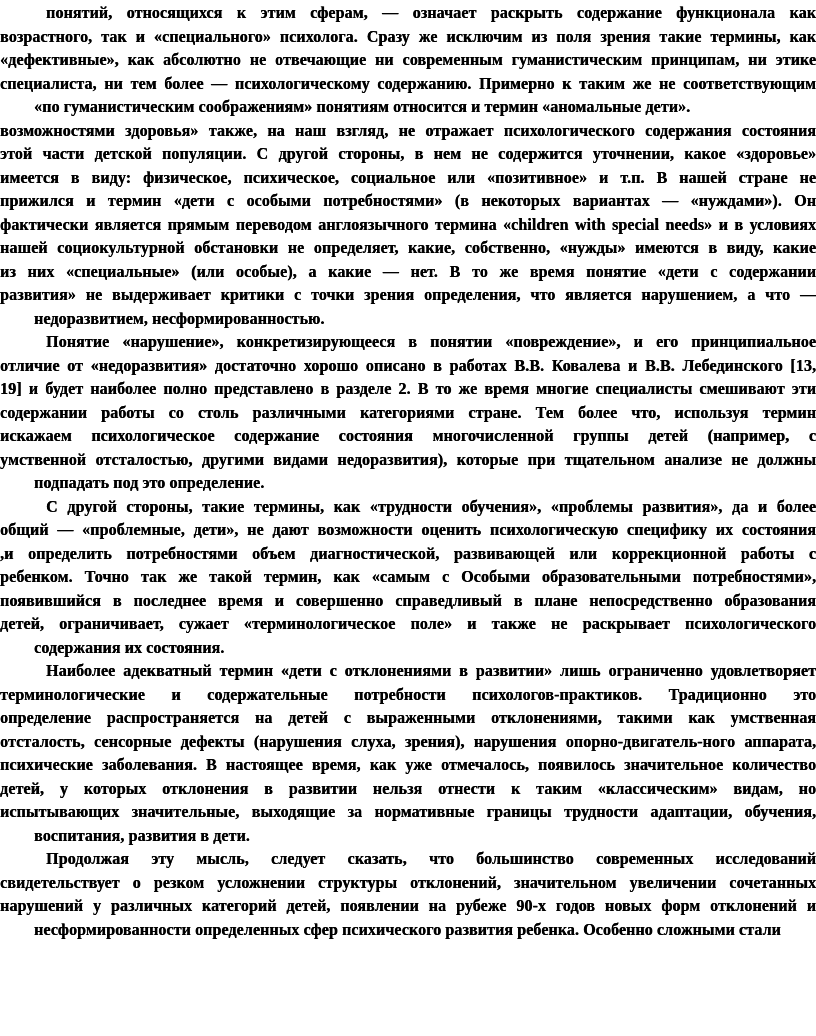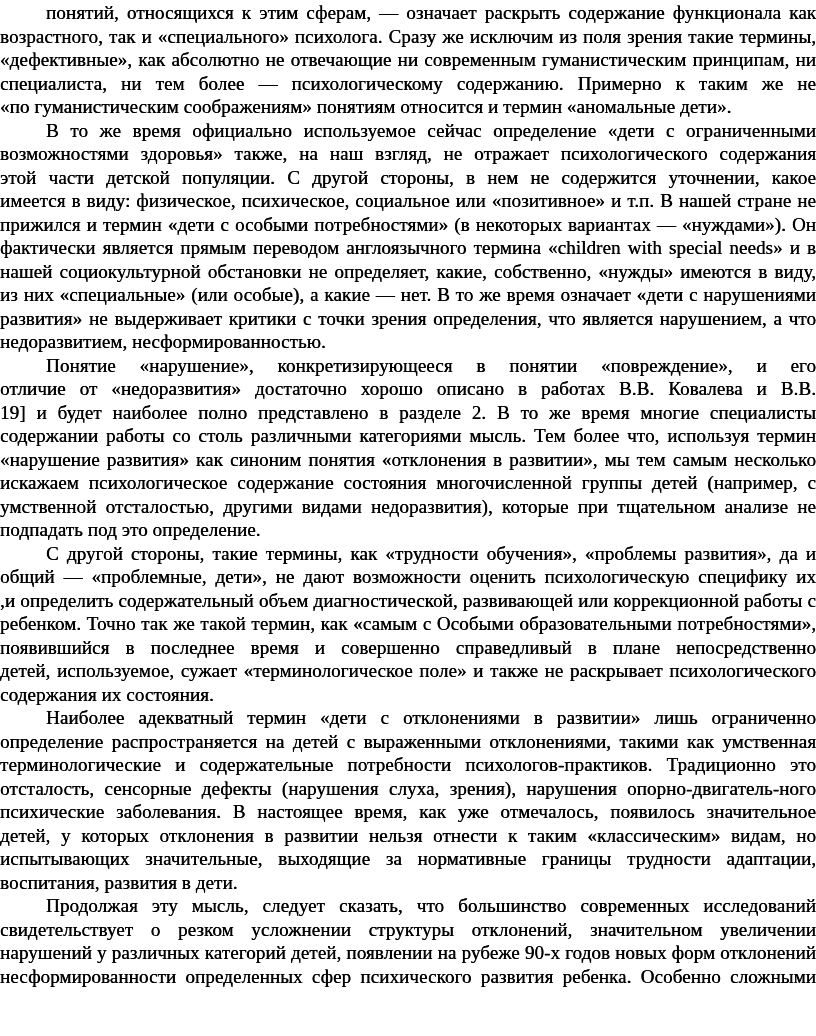--- a/index.html
+++ b/index.html
@@ -19,84 +19,84 @@
     height: 1036px;
     padding-top: 1px;
     box-sizing: border-box;
     background: #ffffff;
   }
   .paragraph {
     margin: 0;
     padding: 0;
   }
   .line {
-    font-size: 19px;
+    font-size: 16px;
     line-height: 23.5px;
     height: 23.5px;
     overflow: hidden;
     white-space: normal;
     text-align: justify;
     text-align-last: justify;
     
     text-shadow: 0.35px 0 0 #000000;
     letter-spacing: 0.1px;
+    font-weight: bold;
   }
   .line.pfirst {
     text-indent: 46px;
   }
   .line.plast {
     text-align-last: left;
+    padding-left: 34px;
   }
 </style>
 </head>
 <body>
 
 <div class="page" style="background: rgb(255, 255, 255); color: rgb(0, 0, 0);">
     <div class="paragraph">
       <div class="line pfirst">понятий, относящихся к этим сферам, — означает раскрыть содержание функционала как</div>
       <div class="line">возрастного, так и «специального» психолога. Сразу же исключим из поля зрения такие термины, как</div>
       <div class="line">«дефективные», как абсолютно не отвечающие ни современным гуманистическим принципам, ни этике</div>
       <div class="line">специалиста, ни тем более — психологическому содержанию. Примерно к таким же не соответствующим</div>
       <div class="line plast">«по гуманистическим соображениям» понятиям относится и термин «аномальные дети».</div>
     </div>
     <div class="paragraph">
-      <div class="line pfirst">В то же время официально используемое сейчас определение «дети с ограниченными</div>
       <div class="line">возможностями здоровья» также, на наш взгляд, не отражает психологического содержания состояния</div>
       <div class="line">этой части детской популяции. С другой стороны, в нем не содержится уточнении, какое «здоровье»</div>
       <div class="line">имеется в виду: физическое, психическое, социальное или «позитивное» и т.п. В нашей стране не</div>
       <div class="line">прижился и термин «дети с особыми потребностями» (в некоторых вариантах — «нуждами»). Он</div>
       <div class="line">фактически является прямым переводом англоязычного термина «children with special needs» и в условиях</div>
       <div class="line">нашей социокультурной обстановки не определяет, какие, собственно, «нужды» имеются в виду, какие</div>
-      <div class="line">из них «специальные» (или особые), а какие — нет. В то же время означает «дети с нарушениями</div>
+      <div class="line">из них «специальные» (или особые), а какие — нет. В то же время понятие «дети с содержании</div>
       <div class="line">развития» не выдерживает критики с точки зрения определения, что является нарушением, а что —</div>
       <div class="line plast">недоразвитием, несформированностью.</div>
     </div>
     <div class="paragraph">
       <div class="line pfirst">Понятие «нарушение», конкретизирующееся в понятии «повреждение», и его принципиальное</div>
       <div class="line">отличие от «недоразвития» достаточно хорошо описано в работах В.В. Ковалева и В.В. Лебединского [13,</div>
       <div class="line">19] и будет наиболее полно представлено в разделе 2. В то же время многие специалисты смешивают эти</div>
-      <div class="line">содержании работы со столь различными категориями мысль. Тем более что, используя термин</div>
-      <div class="line">«нарушение развития» как синоним понятия «отклонения в развитии», мы тем самым несколько</div>
+      <div class="line">содержании работы со столь различными категориями стране. Тем более что, используя термин</div>
       <div class="line">искажаем психологическое содержание состояния многочисленной группы детей (например, с</div>
       <div class="line">умственной отсталостью, другими видами недоразвития), которые при тщательном анализе не должны</div>
       <div class="line plast">подпадать под это определение.</div>
     </div>
     <div class="paragraph">
       <div class="line pfirst">С другой стороны, такие термины, как «трудности обучения», «проблемы развития», да и более</div>
       <div class="line">общий — «проблемные, дети», не дают возможности оценить психологическую специфику их состояния</div>
-      <div class="line">,и определить содержательный объем диагностической, развивающей или коррекционной работы с</div>
+      <div class="line">,и определить потребностями объем диагностической, развивающей или коррекционной работы с</div>
       <div class="line">ребенком. Точно так же такой термин, как «самым с Особыми образовательными потребностями»,</div>
       <div class="line">появившийся в последнее время и совершенно справедливый в плане непосредственно образования</div>
-      <div class="line">детей, используемое, сужает «терминологическое поле» и также не раскрывает психологического</div>
+      <div class="line">детей, ограничивает, сужает «терминологическое поле» и также не раскрывает психологического</div>
       <div class="line plast">содержания их состояния.</div>
     </div>
     <div class="paragraph">
       <div class="line pfirst">Наиболее адекватный термин «дети с отклонениями в развитии» лишь ограниченно удовлетворяет</div>
+      <div class="line">терминологические и содержательные потребности психологов-практиков. Традиционно это</div>
       <div class="line">определение распространяется на детей с выраженными отклонениями, такими как умственная</div>
-      <div class="line">терминологические и содержательные потребности психологов-практиков. Традиционно это</div>
       <div class="line">отсталость, сенсорные дефекты (нарушения слуха, зрения), нарушения опорно-двигатель-ного аппарата,</div>
       <div class="line">психические заболевания. В настоящее время, как уже отмечалось, появилось значительное количество</div>
       <div class="line">детей, у которых отклонения в развитии нельзя отнести к таким «классическим» видам, но</div>
       <div class="line">испытывающих значительные, выходящие за нормативные границы трудности адаптации, обучения,</div>
       <div class="line plast">воспитания, развития в дети.</div>
     </div>
     <div class="paragraph">
       <div class="line pfirst">Продолжая эту мысль, следует сказать, что большинство современных исследований</div>
       <div class="line">свидетельствует о резком усложнении структуры отклонений, значительном увеличении сочетанных</div>
       <div class="line">нарушений у различных категорий детей, появлении на рубеже 90-х годов новых форм отклонений и</div>

